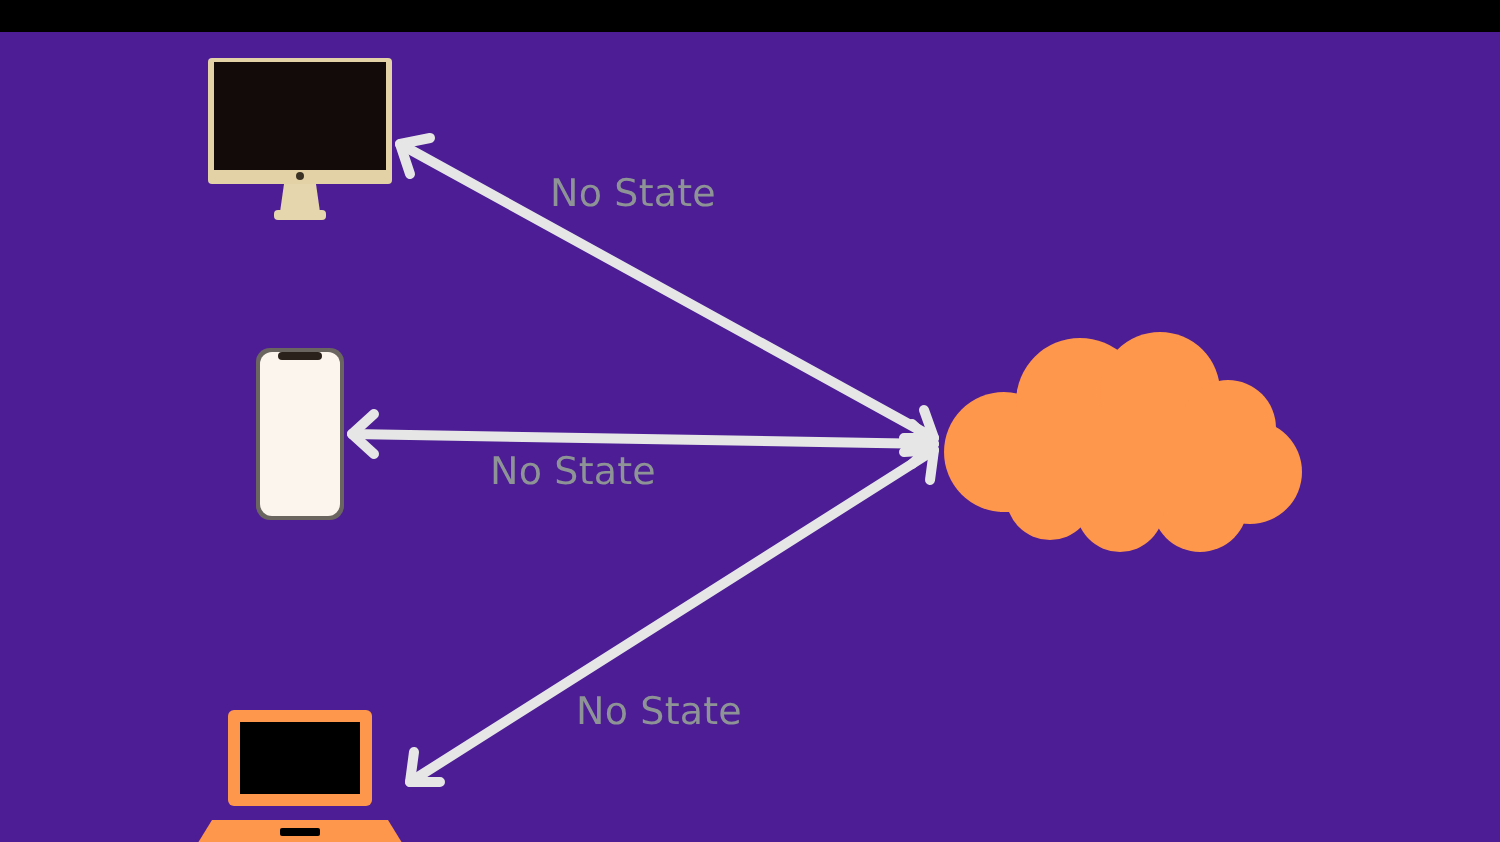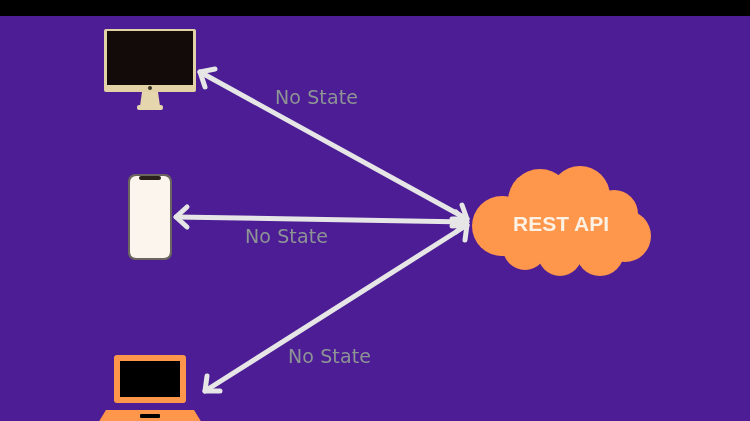--- a/index.html
+++ b/index.html
@@ -79,14 +79,13 @@
       <polyline points="207,360 205,375 220,375"></polyline>
 
       <polyline points="452,210 467,209 465,224"></polyline>
     </g>
   </svg>
 
   <div class="label" style="left:275px; top:70px;">No State</div>
   <div class="label" style="left:245px; top:209px;">No State</div>
   <div class="label" style="left:288px; top:329px;">No State</div>
 
-  <div class="cloud-label" style="left:513px; top:196px;">REST API</div>
 </div>
 
 </body></html>

